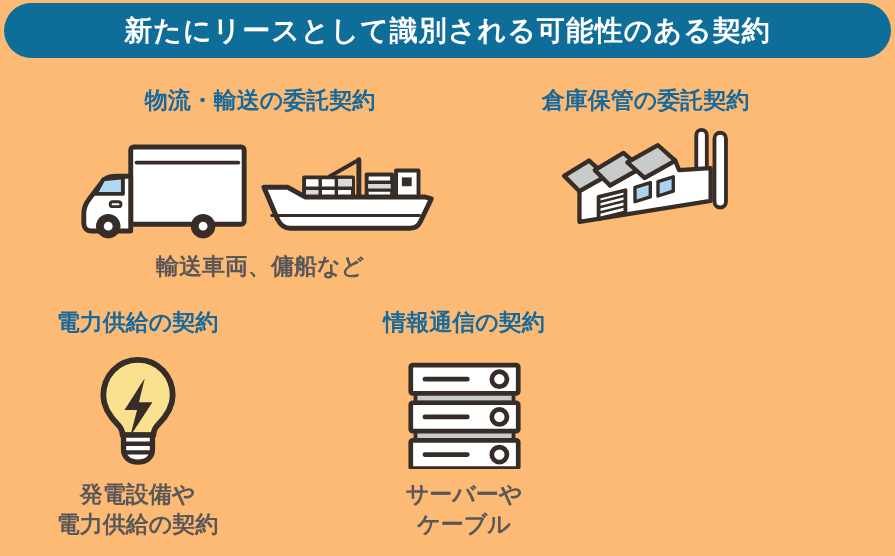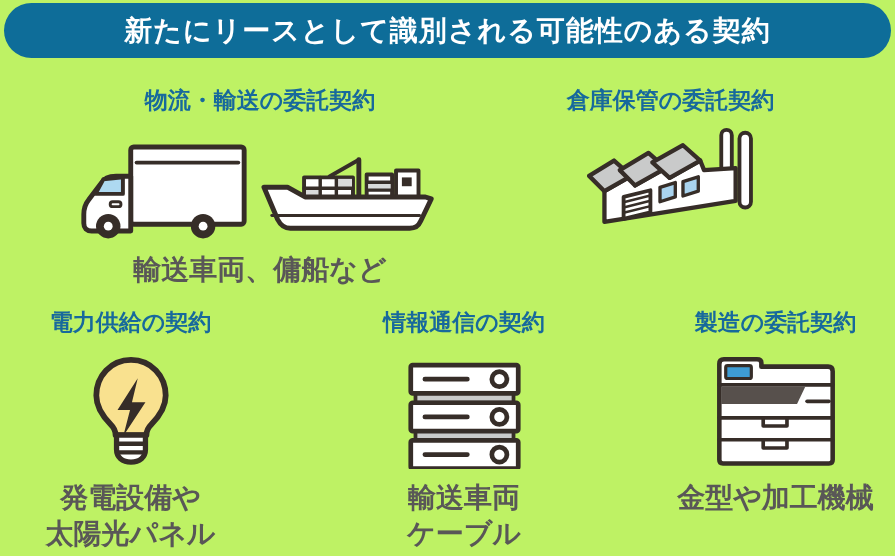--- a/index.html
+++ b/index.html
@@ -1,41 +1,41 @@
 <!DOCTYPE html>
 <html><head>
 <meta charset="utf-8">
 <style>
   html,body{margin:0;padding:0;background:#ffffff;}
   .canvas{
-    position:relative;width:895px;height:556px;background:#bef264;overflow:hidden;
+    position:relative;width:895px;height:556px;background:#fdba74;overflow:hidden;
     font-family:"Liberation Sans","DejaVu Sans",sans-serif;font-weight:bold;
   }
   .header{
     position:absolute;left:4px;top:3px;width:887px;height:55px;
     background:#0E6D99;border-radius:30px;
     display:flex;align-items:center;justify-content:center;
   }
   .header span{color:#ffffff;font-size:28px;letter-spacing:1px;}
   .group{
     position:absolute;display:flex;flex-direction:column;align-items:center;text-align:center;
   }
   .gtitle{
     margin:0;font-size:23px;line-height:1.25;color:#17699C;font-weight:bold;white-space:nowrap;
   }
   .icons{display:flex;align-items:flex-end;justify-content:center;gap:8px;}
   .row1 .icons{margin-top:20px;height:106px;}
   .row2 .icons{margin-top:14px;height:118px;}
   .caption{
-    margin:11px 0 0;font-size:28px;line-height:1.3;color:#595757;font-weight:bold;
+    margin:11px 0 0;font-size:23px;line-height:1.3;color:#595757;font-weight:bold;
     white-space:pre-line;
   }
   .g1{left:55px;top:86px;width:410px;}
-  .g2{left:508px;top:86px;width:325px;}
-  .g3{left:8px;top:308px;width:245px;}
+  .g2{left:483px;top:86px;width:325px;}
+  .g3{left:15px;top:308px;width:245px;}
   .g4{left:348px;top:308px;width:232px;}
   .g5{left:658px;top:308px;width:235px;}
   svg{display:block;}
 </style>
 </head>
 <body>
 
 <div class="canvas">
 
   <div class="header">
@@ -107,57 +107,38 @@
       <svg viewBox="0 0 110 120" width="106" height="116">
         <g stroke="#362D28" stroke-linejoin="round" stroke-linecap="round">
           <path d="M55 7 C34 7 19 24 19 44 C19 57 26 66 34 74 C37 77 39 81 39 85 H71 C71 81 73 77 76 74 C84 66 91 57 91 44 C91 24 76 7 55 7 Z" fill="#F9E18F" stroke-width="6"></path>
           <path d="M40 85 H70 V100 C70 108 64 113 55 113 C46 113 40 108 40 100 Z" fill="#ffffff" stroke-width="5.5"></path>
           <path d="M40 94 H70 M41 103 H69" stroke-width="4.5" fill="none"></path>
           <path d="M62 26 L41 59 H54 L47 86 L70 51 H56 Z" fill="#362D28" stroke="none"></path>
         </g>
       </svg>
     </div>
     <p class="caption">発電設備や
-太陽光パネル</p>
+電力供給の契約</p>
   </section>
 
   <section class="group row2 g4">
     <h2 class="gtitle">情報通信の契約</h2>
     <div class="icons">
       <svg viewBox="0 0 122 114" width="115" height="108">
         <g stroke="#362D28" stroke-linejoin="round" stroke-linecap="round">
           <rect x="9" y="30" width="104" height="14" fill="#C9CACA" stroke-width="4"></rect>
           <rect x="9" y="70" width="104" height="14" fill="#C9CACA" stroke-width="4"></rect>
           <rect x="4" y="4" width="114" height="30" rx="2" fill="#ffffff" stroke-width="5"></rect>
           <rect x="4" y="44" width="114" height="30" rx="2" fill="#ffffff" stroke-width="5"></rect>
           <rect x="4" y="84" width="114" height="30" rx="2" fill="#ffffff" stroke-width="5"></rect>
           <path d="M19 19 H64 M19 59 H64 M19 99 H64" stroke-width="5" fill="none"></path>
           <circle cx="98" cy="19" r="8" fill="#ffffff" stroke-width="5"></circle>
           <circle cx="98" cy="59" r="8" fill="#ffffff" stroke-width="5"></circle>
           <circle cx="98" cy="99" r="8" fill="#ffffff" stroke-width="5"></circle>
         </g>
       </svg>
     </div>
-    <p class="caption">輸送車両
+    <p class="caption">サーバーや
 ケーブル</p>
   </section>
 
-  <section class="group row2 g5">
-    <h2 class="gtitle">製造の委託契約</h2>
-    <div class="icons">
-      <svg viewBox="0 0 140 128" width="128" height="117">
-        <g stroke="#362D28" stroke-linejoin="round" stroke-linecap="round">
-          <path d="M8 118 V13 Q8 8 13 8 H49 Q54 8 54 12 V16 H127 Q132 16 132 21 V118 Q132 122 128 122 H12 Q8 122 8 118 Z" fill="#ffffff" stroke-width="5"></path>
-          <rect x="15" y="15" width="28" height="14" rx="2" fill="#3E9CD4" stroke-width="3.5" fill-opacity="1"></rect>
-          <path d="M8 36 H132" stroke-width="4" fill="none"></path>
-          <path d="M10 38 H102 L93 57 H10 Z" fill="#57504C" stroke="none"></path>
-          <path d="M104 54 H128" stroke-width="4" fill="none"></path>
-          <path d="M8 72 H132" stroke-width="4" fill="none"></path>
-          <rect x="56" y="72" width="26" height="9" fill="#ffffff" stroke-width="4"></rect>
-          <path d="M8 96 H132" stroke-width="4" fill="none"></path>
-          <rect x="56" y="96" width="26" height="9" fill="#ffffff" stroke-width="4"></rect>
-        </g>
-      </svg>
-    </div>
-    <p class="caption">金型や加工機械</p>
-  </section>
 
 </div>
 
 </body></html>

